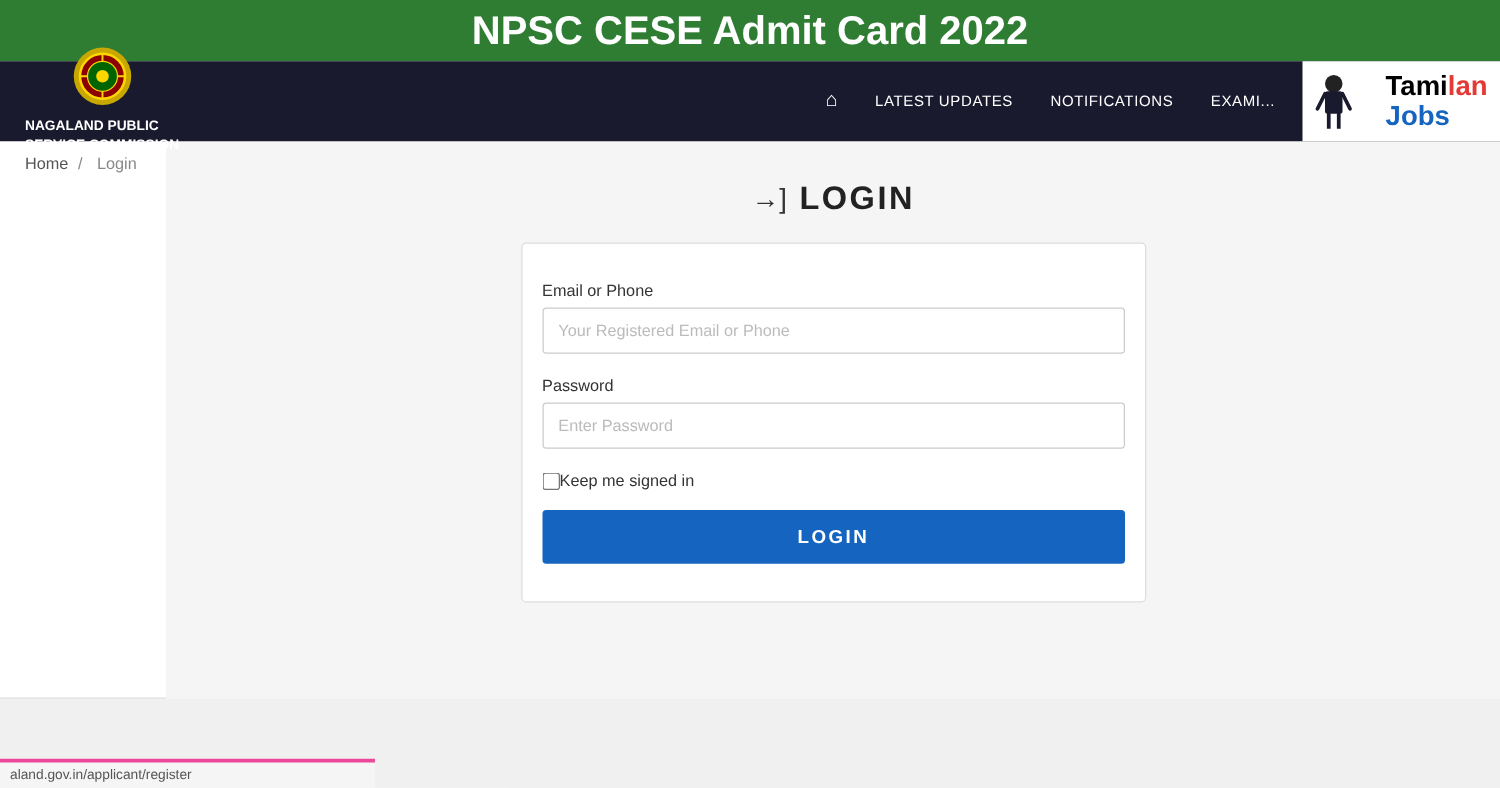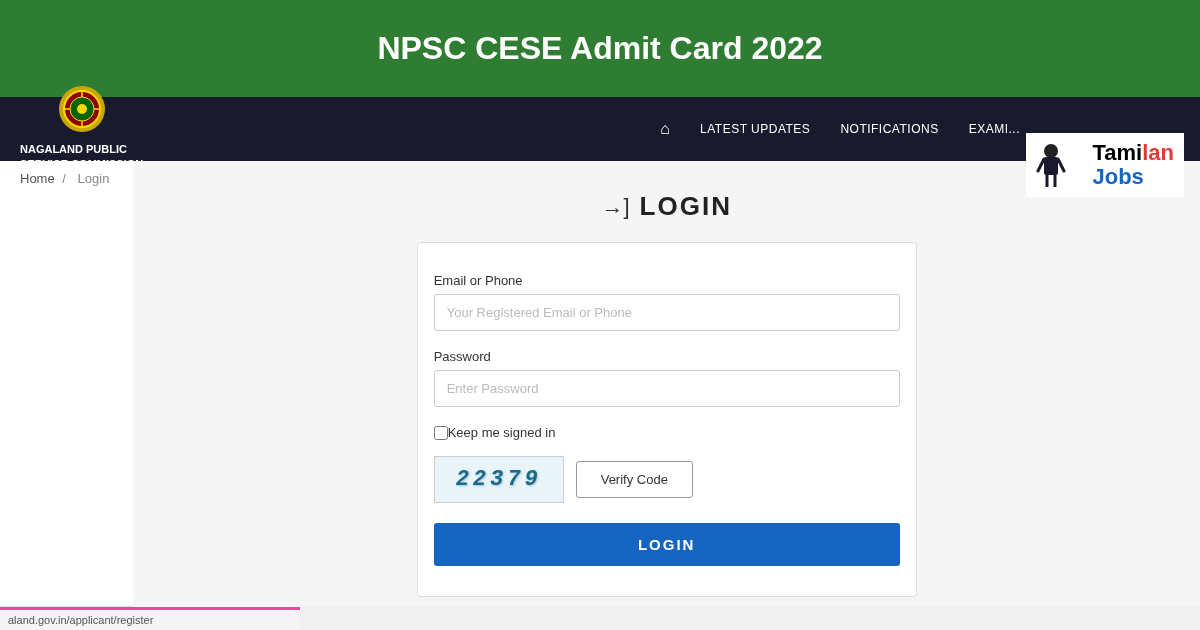--- a/index.html
+++ b/index.html
@@ -8,21 +8,21 @@
       height: 630px;
       overflow: hidden;
       font-family: Arial, sans-serif;
       background: #f0f0f0;
     }
 
     
     .title-banner {
       background: #2e7d32;
       text-align: center;
-      padding: 30px 0;
+      padding: 6px 0;
     }
     .title-banner h1 {
       color: white;
       font-size: 32px;
       font-weight: bold;
     }
 
     
     .navbar {
       background: #1a1a2e;
@@ -75,29 +75,28 @@
       letter-spacing: 0.5px;
       white-space: nowrap;
     }
     .home-icon {
       color: white;
       font-size: 16px;
     }
     
     .tamilan-badge {
       position: absolute;
-      right: 16px;
+      right: 0;
       top: 0;
       height: 64px;
       background: white;
       display: flex;
       align-items: center;
       padding: 4px 10px;
       gap: 20px;
-      margin-top: 36px;
     }
 
     
     .main-content {
       background: #f5f5f5;
       display: flex;
       flex-direction: row;
       height: calc(630px - 120px - 64px);
     }
 
@@ -330,24 +329,20 @@
         <input type="password" placeholder="Enter Password" style="">
       </div>
 
       
       <div class="keep-signed">
         <input type="checkbox" id="keepSigned" style="">
         <label for="keepSigned">Keep me signed in</label>
       </div>
 
       
-      <div class="captcha-row">
-        <div class="captcha-box">22379</div>
-        <button class="verify-btn">Verify Code</button>
-      </div>
 
       
       <button class="login-btn">LOGIN</button>
     </div>
   </div>
 </div>
 
 <div class="url-bar">aland.gov.in/applicant/register</div>
 
 </body></html>

